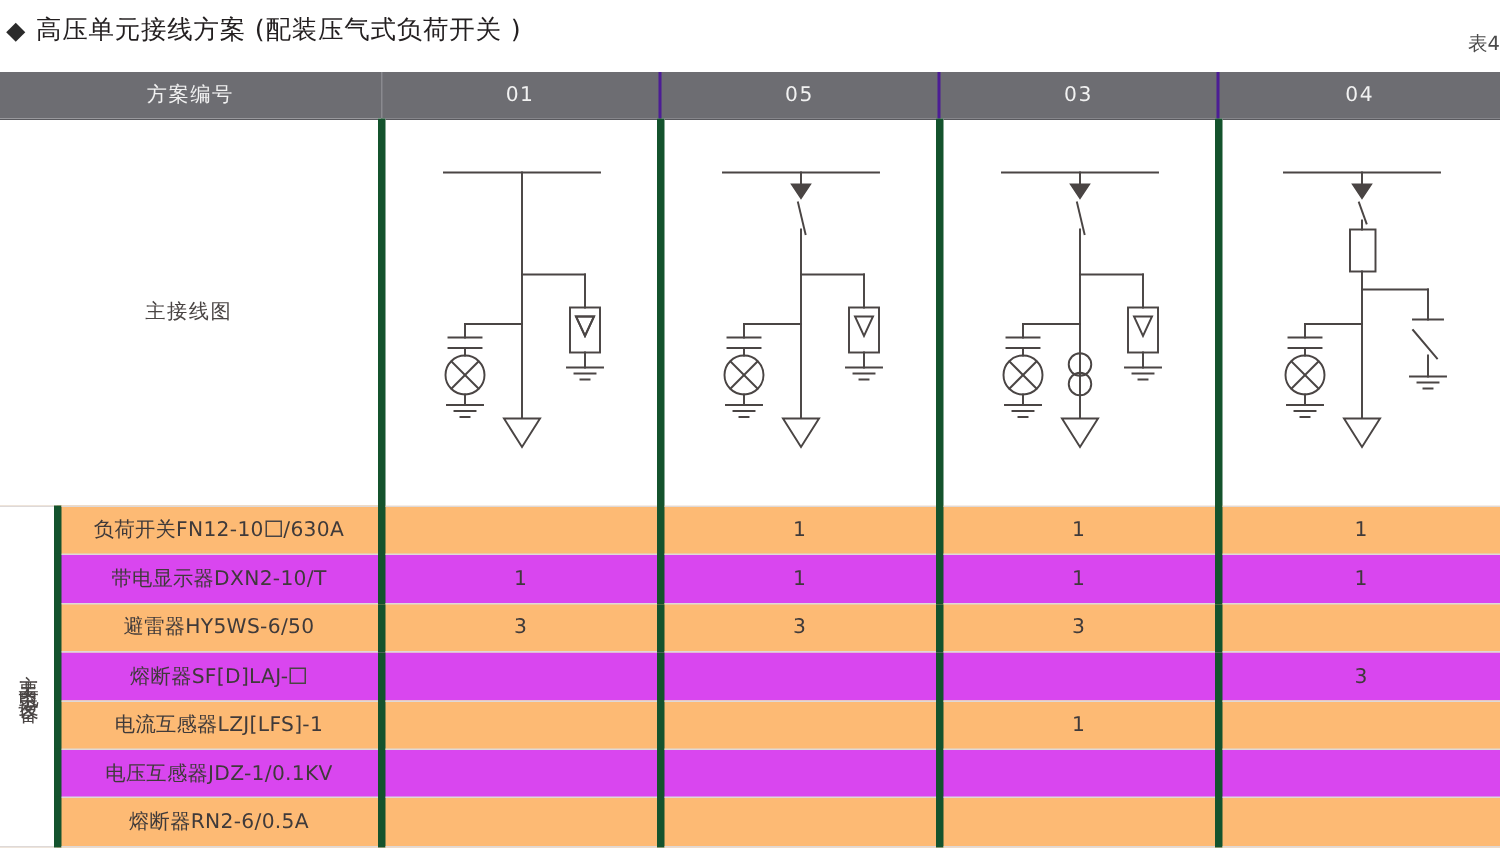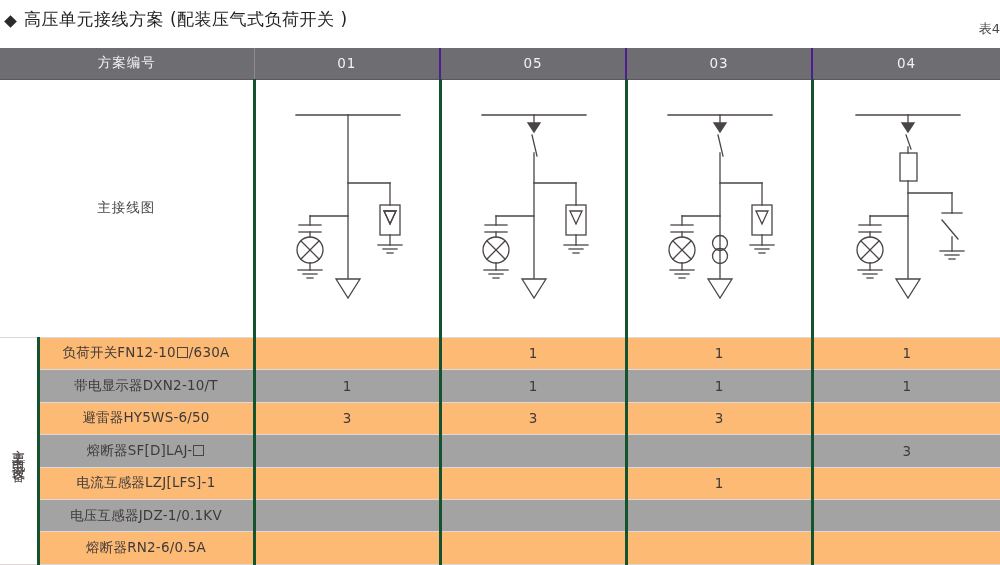--- a/index.html
+++ b/index.html
@@ -32,21 +32,21 @@
   }
 
   
   .tbl{
     position:absolute;left:0;top:48px;
     width:1000px;height:517px;
     border-collapse:collapse;
     table-layout:fixed;
   }
   .tbl td{
-    border-right:3px solid #14532d;
+    border-right:5px solid #14532d;
     border-bottom:1px solid #ded9d8;
     padding:0;
     vertical-align:middle;
     text-align:center;
     font-size:13.5px;
     color:#3f3a3a;
   }
   .tbl td:last-child{border-right:none;}
 
   
@@ -89,21 +89,21 @@
   .eqrow td{height:30.5px;}
   .eqname{
     text-align:left;
     padding-left:24px;
     font-size:13.5px;
     color:#3f3a3a;
     letter-spacing:.2px;
     white-space:nowrap;
   }
   .rpink{background:#fdba74;}
-  .rwhite{background:#a3a3a3;}
+  .rwhite{background:#d946ef;}
   .qty{font-size:13px;color:#3f3a3a;}
 
   .sq{
     display:inline-block;width:9px;height:9px;
     border:1px solid #4a4544;
     vertical-align:-1px;margin:0 1px;
   }
 
   svg{display:block;}
 </style>

